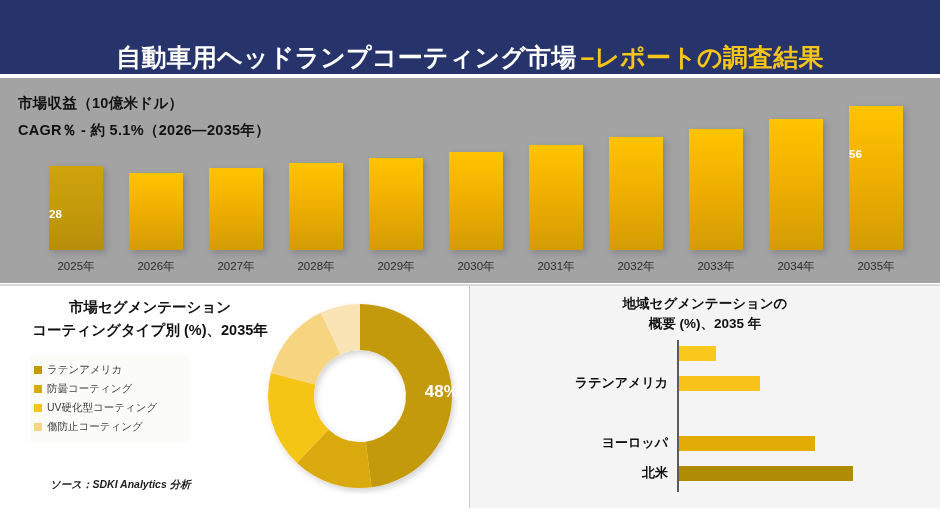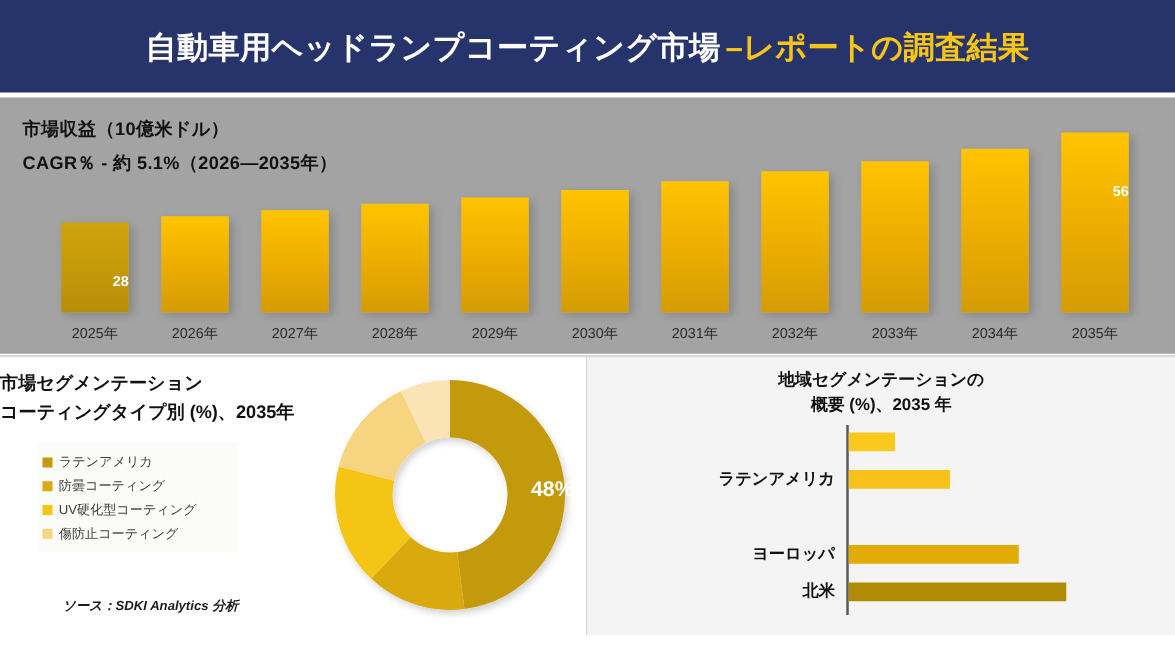--- a/index.html
+++ b/index.html
@@ -20,21 +20,21 @@
   }
 
   
   .header {
     position: absolute;
     left: 0; top: 0;
     width: 940px;
     height: 74px;
     background: #27336B;
     display: flex;
-    align-items: center;
+    align-items: flex-end;
     justify-content: center;
   }
   .header-title {
     font-size: 25px;
     font-weight: bold;
     letter-spacing: 0.2px;
     white-space: nowrap;
   }
   .title-main { color: #ffffff; }
   .title-dash { color: #F5C518; padding-left: 4px; }
@@ -93,21 +93,21 @@
     background: linear-gradient(to bottom, #FFC400 0%, #F0B000 45%, #D49C05 100%);
     box-shadow: 3px 3px 7px rgba(0,0,0,0.18);
   }
   .bar-rect.first {
     background: linear-gradient(to bottom, #CFA30C 0%, #C59A0B 50%, #B68E08 100%);
   }
   .bar-value {
     position: absolute;
     left: 0; right: 0;
     top: 42px;
-    text-align: right;
+    text-align: left;
     color: #ffffff;
     font-size: 11.5px;
     font-weight: bold;
   }
   .bar-label {
     position: absolute;
     left: 0; right: 0;
     bottom: 2px;
     text-align: center;
     font-size: 11.5px;
@@ -130,21 +130,21 @@
     position: absolute;
     left: 0; top: 286px;
     width: 468px;
     height: 222px;
     background: #ffffff;
   }
   .seg-title {
     position: absolute;
     left: 0; top: 10px;
     width: 300px;
-    text-align: left;
+    text-align: center;
     font-size: 14.5px;
     font-weight: bold;
     color: #111;
     line-height: 23px;
   }
   .legend {
     position: absolute;
     left: 30px;
     top: 68px;
     width: 150px;
@@ -290,21 +290,21 @@
   </div>
 
   <div class="top-panel">
     <div class="chart-caption">
       <div class="caption-line1">市場収益（10億米ドル）</div>
       <div class="caption-line2">CAGR％ - 約 5.1%（2026―2035年）</div>
     </div>
     <div class="bars-area" id="bars-area">
         <div class="bar-slot" style="left: 2px;">
           <div class="bar-plot">
-            <div class="bar-rect first" style="height: 72px;">
+            <div class="bar-rect first" style="height: 84px;">
               <div class="bar-value">28</div>
             </div>
           </div>
           <div class="bar-label">2025年</div>
         </div>
         <div class="bar-slot" style="left: 82px;">
           <div class="bar-plot">
             <div class="bar-rect" style="height: 77px;"></div>
           </div>
           <div class="bar-label">2026年</div>

